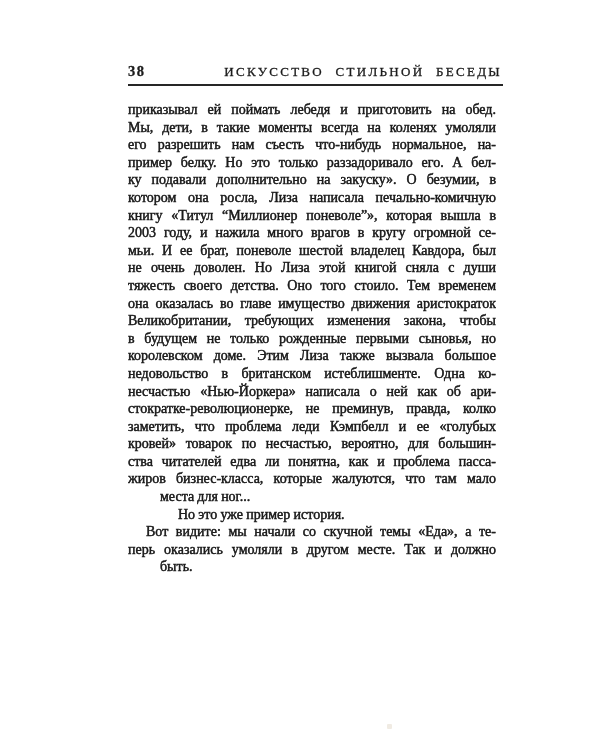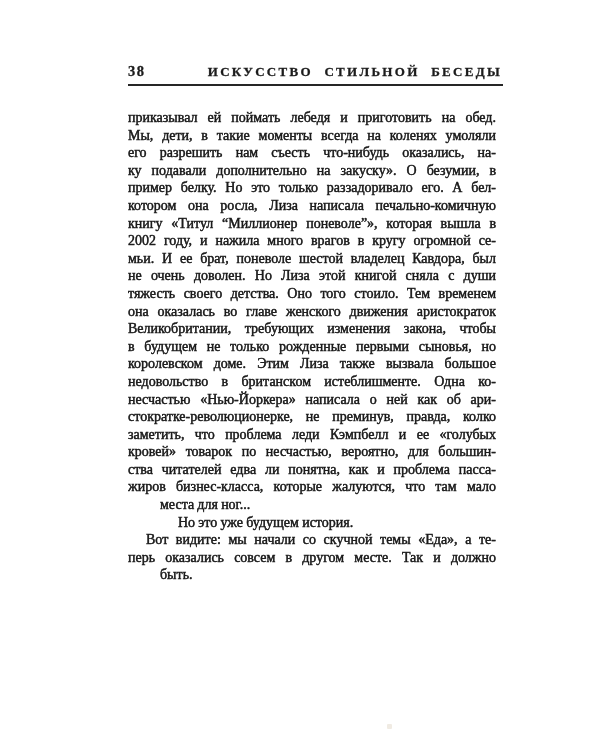--- a/index.html
+++ b/index.html
@@ -26,40 +26,40 @@
     justify-content: space-between;
     align-items: baseline;
   }
   .page-num {
     font-weight: 700;
     font-size: 14.5px;
     letter-spacing: 1.5px;
     -webkit-text-stroke: 0.3px #1c1c1c;
   }
   .running-title {
-    font-weight: 700;
+    font-weight: 400;
     font-size: 13px;
     letter-spacing: 2.3px;
     word-spacing: 6px;
     white-space: nowrap;
     padding-left: 44px;
     -webkit-text-stroke: 0.3px #1c1c1c;
   }
   .header-rule {
     position: absolute;
     left: 128px;
     top: 56px;
     width: 375px;
     height: 2px;
     background: #262626;
   }
   .page-body {
     position: absolute;
     left: 128px;
-    top: 81px;
+    top: 73px;
     width: 368px;
   }
   .line {
     font-size: 14px;
     line-height: 17.6px;
     height: 17.6px;
     overflow: hidden;
     text-align: justify;
     text-align-last: justify;
     word-spacing: -0.02em;
@@ -92,42 +92,42 @@
     <span class="page-num">38</span>
     <span class="running-title">ИСКУССТВО СТИЛЬНОЙ БЕСЕДЫ</span>
   </header>
 
   <div class="header-rule"></div>
 
   <main class="page-body">
 
   <div class="line">приказывал ей поймать лебедя и приготовить на обед.</div>
       <div class="line">Мы, дети, в такие моменты всегда на коленях умоляли</div>
-      <div class="line">его разрешить нам съесть что-нибудь оказались, на-</div>
+      <div class="line">его разрешить нам съесть что-нибудь нормальное, на-</div>
+      <div class="line">пример белку. Но это только раззадоривало его. А бел-</div>
       <div class="line">ку подавали дополнительно на закуску». О безумии, в</div>
-      <div class="line">пример белку. Но это только раззадоривало его. А бел-</div>
       <div class="line">котором она росла, Лиза написала печально-комичную</div>
       <div class="line">книгу «Титул “Миллионер поневоле”», которая вышла в</div>
-      <div class="line">2002 году, и нажила много врагов в кругу огромной се-</div>
+      <div class="line">2003 году, и нажила много врагов в кругу огромной се-</div>
       <div class="line">мьи. И ее брат, поневоле шестой владелец Кавдора, был</div>
       <div class="line">не очень доволен. Но Лиза этой книгой сняла с души</div>
       <div class="line">тяжесть своего детства. Оно того стоило. Тем временем</div>
-      <div class="line">она оказалась во главе женского движения аристократок</div>
+      <div class="line">она оказалась во главе имущество движения аристократок</div>
       <div class="line">Великобритании, требующих изменения закона, чтобы</div>
       <div class="line">в будущем не только рожденные первыми сыновья, но</div>
       <div class="line">королевском доме. Этим Лиза также вызвала большое</div>
       <div class="line">недовольство в британском истеблишменте. Одна ко-</div>
       <div class="line">несчастью «Нью-Йоркера» написала о ней как об ари-</div>
       <div class="line">стократке-революционерке, не преминув, правда, колко</div>
       <div class="line">заметить, что проблема леди Кэмпбелл и ее «голубых</div>
       <div class="line">кровей» товарок по несчастью, вероятно, для большин-</div>
       <div class="line">ства читателей едва ли понятна, как и проблема пасса-</div>
       <div class="line">жиров бизнес-класса, которые жалуются, что там мало</div>
       <div class="line end">места для ног...</div>
-      <div class="line indent end">Но это уже будущем история.</div>
+      <div class="line indent end">Но это уже пример история.</div>
       <div class="line indent">Вот видите: мы начали со скучной темы «Еда», а те-</div>
-      <div class="line">перь оказались совсем в другом месте. Так и должно</div>
+      <div class="line">перь оказались умоляли в другом месте. Так и должно</div>
       <div class="line end">быть.</div>
     </main>
 
   <div class="scan-artifact"></div>
 
 </div>
 
 </body></html>

